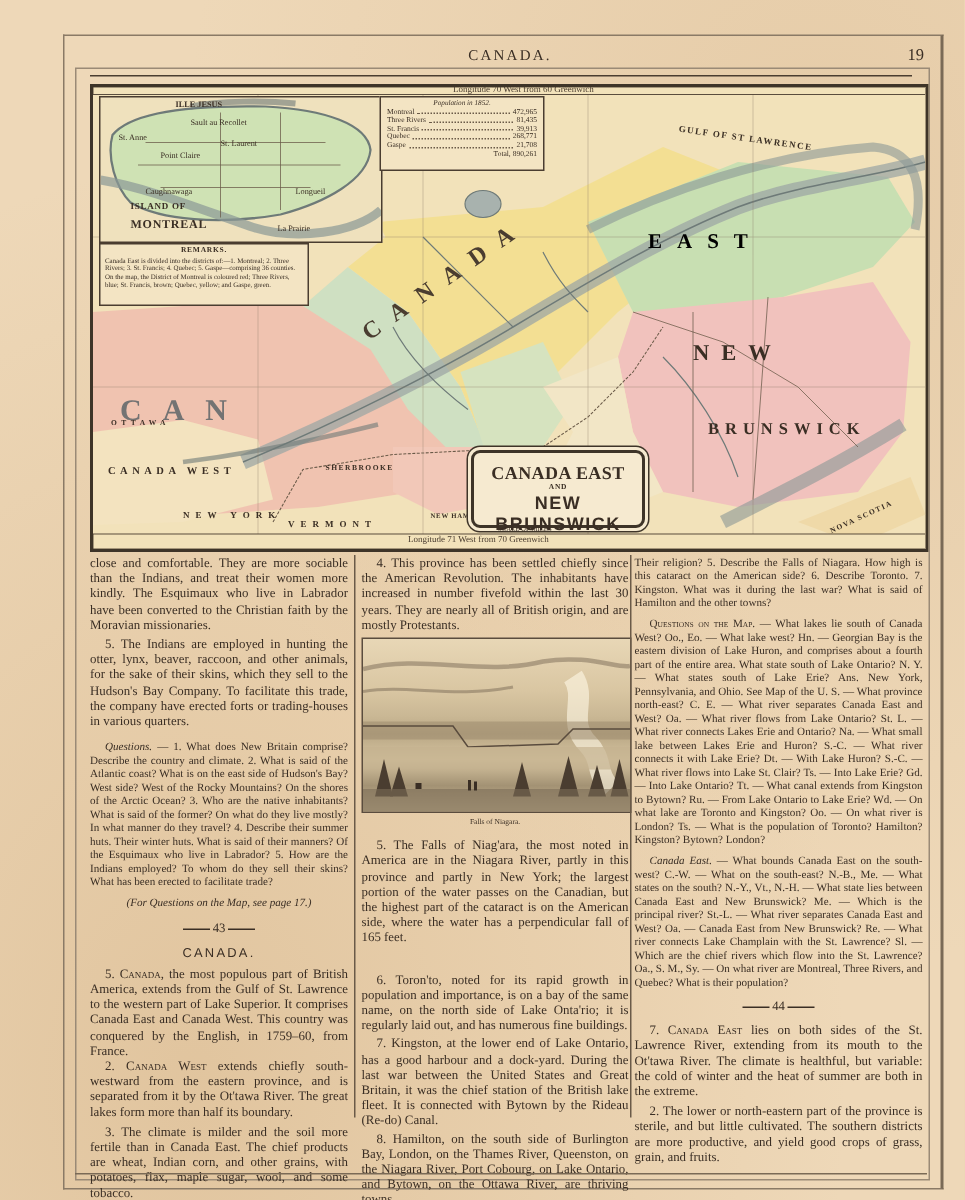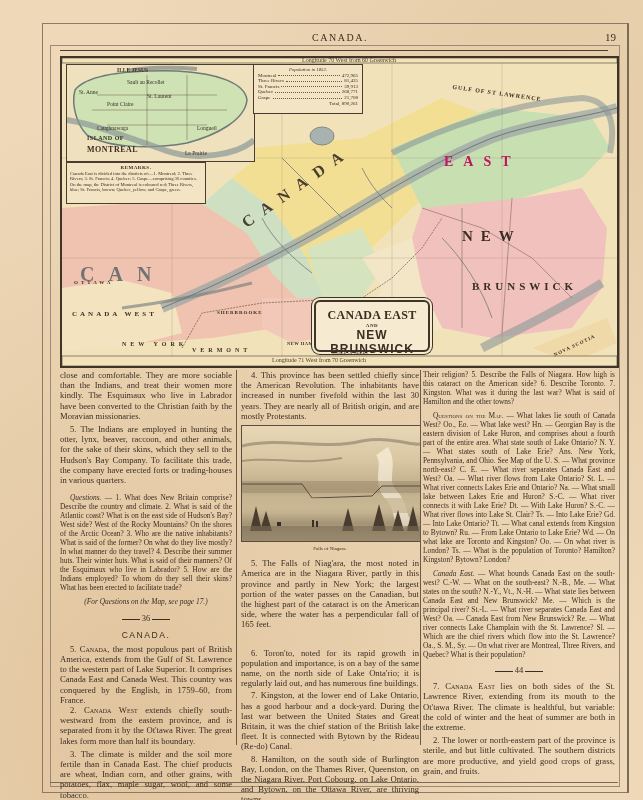--- a/index.html
+++ b/index.html
@@ -188,21 +188,21 @@
       <div class="pop-row">
           <span>Gaspe</span>
           <span class="dots"></span>
           <span>21,708</span>
         </div>
       <div class="pop-total"><span>Total,</span> <span>890,261</span></div>
     </div>
 
     <div class="map-label" style="left:18px;top:205px;font-size:20px;color:#737373;letter-spacing:14px;">CAN</div>
     <div class="map-label" style="left:170px;top:120px;font-size:16px;color:#4a3d30;letter-spacing:10px;transform:rotate(-35deg);">CANADA</div>
-    <div class="map-label" style="left:370px;top:96px;font-size:14px;color:#be185d;letter-spacing:10px;margin-left:12px;">EAST</div>
+    <div class="map-label" style="left:370px;top:96px;font-size:14px;color:#000000;letter-spacing:10px;">EAST</div>
     <div class="map-label" style="left:400px;top:170px;font-size:15px;letter-spacing:8px;">NEW</div>
     <div class="map-label" style="left:410px;top:222px;font-size:11px;letter-spacing:4px;">BRUNSWICK</div>
     <div class="map-label" style="left:390px;top:32px;font-size:6px;letter-spacing:1px;transform:rotate(8deg);">GULF OF ST LAWRENCE</div>
     <div class="map-label" style="left:130px;top:289px;font-size:6px;letter-spacing:4px;">VERMONT</div>
     <div class="map-label" style="left:60px;top:283px;font-size:6px;letter-spacing:4px;">NEW YORK</div>
     <div class="map-label" style="left:225px;top:283px;font-size:4.5px;letter-spacing:0.5px;">NEW HAMPSHIRE</div>
     <div class="map-label" style="left:490px;top:285px;font-size:5px;letter-spacing:1px;transform:rotate(-25deg);">NOVA SCOTIA</div>
     <div class="map-label" style="left:10px;top:252px;font-size:7px;letter-spacing:3px;">CANADA WEST</div>
     <div class="map-label" style="left:155px;top:252px;font-size:5px;letter-spacing:1px;">SHERBROOKE</div>
     <div class="map-label" style="left:12px;top:222px;font-size:5px;letter-spacing:3px;">OTTAWA</div>
@@ -213,21 +213,21 @@
       <div class="cart-3">NEW BRUNSWICK</div>
     </div>
     <div class="scale-label">SCALE OF MILES</div>
   </div>
 
   <div class="col col1">
     <p>close and comfortable. They are more sociable than the Indians, and treat their women more kindly. The Esquimaux who live in Labrador have been converted to the Christian faith by the Moravian missionaries.</p>
     <p class="indent" style="margin-top:3px;">5. The Indians are employed in hunting the otter, lynx, beaver, raccoon, and other animals, for the sake of their skins, which they sell to the Hudson's Bay Company. To facilitate this trade, the company have erected forts or trading-houses in various quarters.</p>
     <p class="small indent" style="margin-top:8px;"><span class="q-label">Questions.</span><span> — 1. What does New Britain comprise? Describe the country and climate. 2. What is said of the Atlantic coast? What is on the east side of Hudson's Bay? West side? West of the Rocky Mountains? On the shores of the Arctic Ocean? 3. Who are the native inhabitants? What is said of the former? On what do they live mostly? In what manner do they travel? 4. Describe their summer huts. Their winter huts. What is said of their manners? Of the Esquimaux who live in Labrador? 5. How are the Indians employed? To whom do they sell their skins? What has been erected to facilitate trade?</span></p>
     <div class="map-ref">(For Questions on the Map, see page 17.)</div>
-    <div class="section-num"><span class="ln"></span><span>36</span><span class="ln"></span></div>
+    <div class="section-num"><span class="ln"></span><span>43</span><span class="ln"></span></div>
     <div class="section-head">CANADA.</div>
     <p class="indent"><span class="sc">5. Canada,</span><span> the most populous part of British America, extends from the Gulf of St. Lawrence to the western part of Lake Superior. It comprises Canada East and Canada West. This country was conquered by the English, in 1759–60, from France.</span></p>
     <p class="indent" style="margin-top:0;"><span class="sc">2. Canada West</span><span> extends chiefly south-westward from the eastern province, and is separated from it by the Ot'tawa River. The great lakes form more than half its boundary.</span></p>
     <p class="indent" style="margin-top:3px;">3. The climate is milder and the soil more fertile than in Canada East. The chief products are wheat, Indian corn, and other grains, with potatoes, flax, maple sugar, wool, and some tobacco.</p>
   </div>
   <div class="vrule" style="left:236px;top:370px;height:375px;"></div>
 
   <div class="col col2">
     <p class="indent">4. This province has been settled chiefly since the American Revolution. The inhabitants have increased in number fivefold within the last 30 years. They are nearly all of British origin, and are mostly Protestants.</p>
     <div class="engraving">

